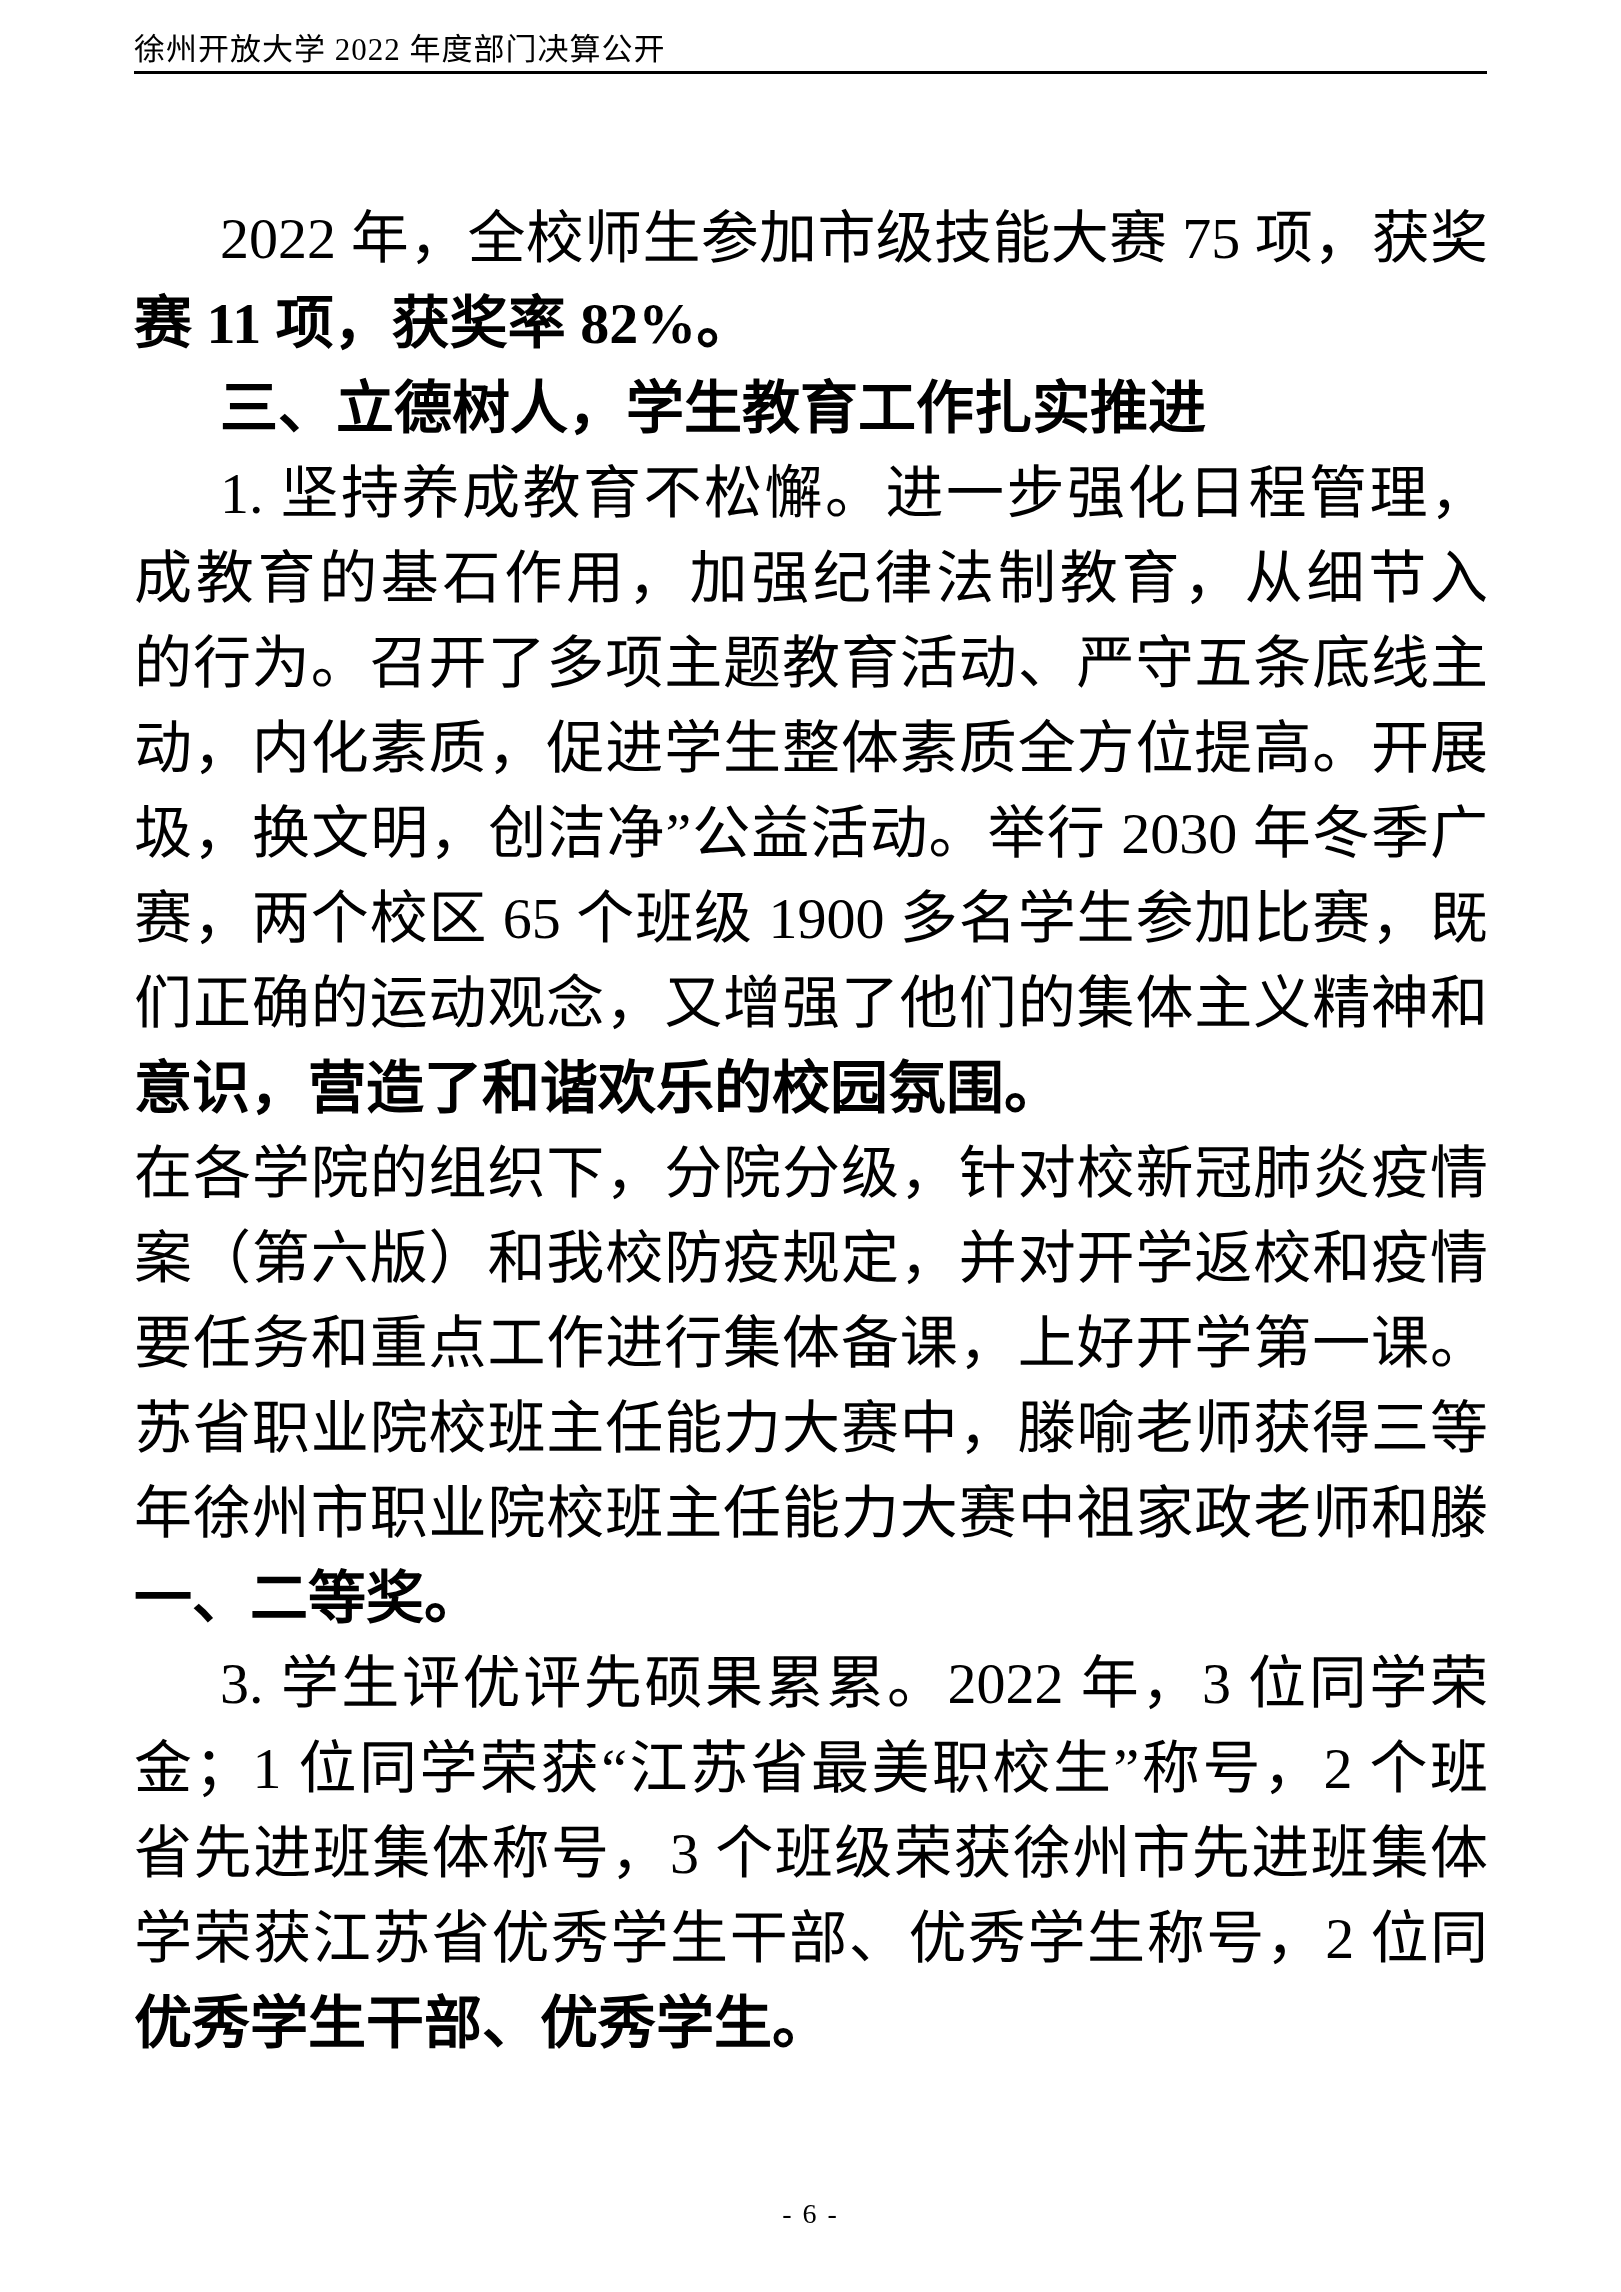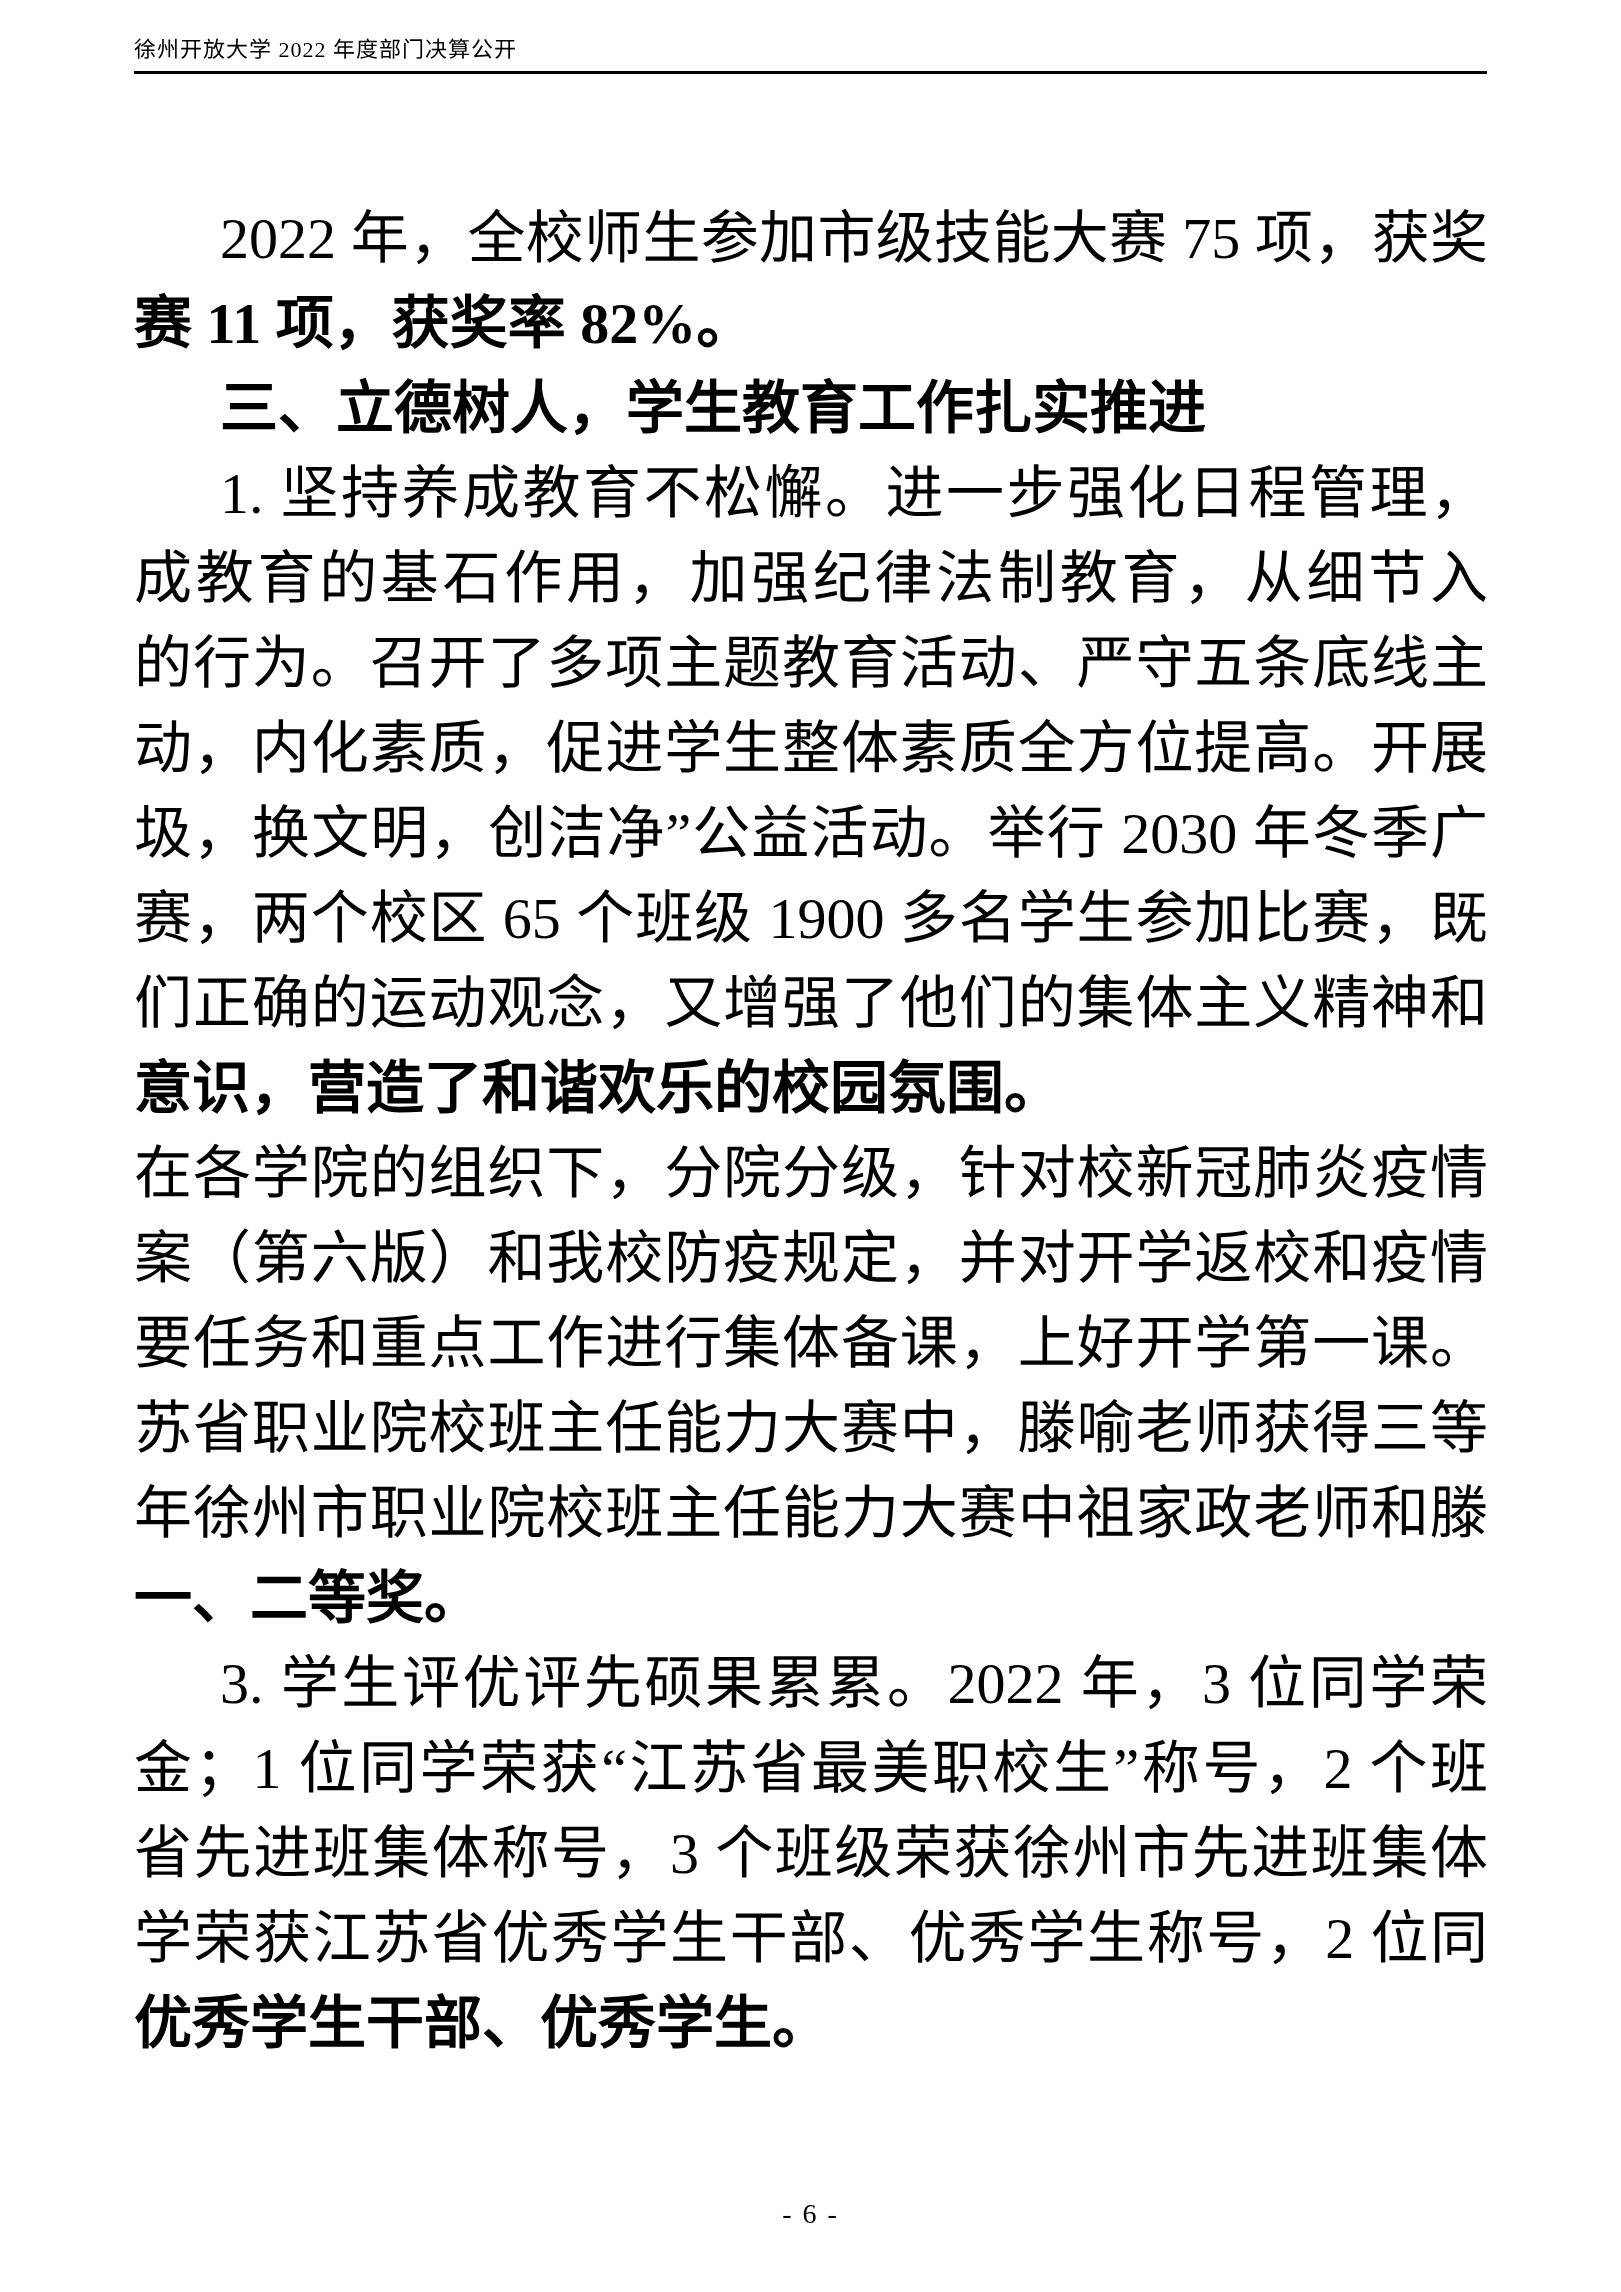--- a/index.html
+++ b/index.html
@@ -13,21 +13,21 @@
     position: relative;
     font-family: "Liberation Serif", "DejaVu Serif", serif;
     color: #000000;
     overflow: hidden;
   }
   .doc-header {
     position: absolute;
     left: 134px;
     top: 33px;
     width: 1353px;
-    font-size: 22px;
+    font-size: 31px;
     line-height: 33px;
     letter-spacing: 1px;
     white-space: nowrap;
     font-family: Liberation Serif, serif;
   }
   .header-rule {
     position: absolute;
     left: 134px;
     top: 71px;
     width: 1353px;

